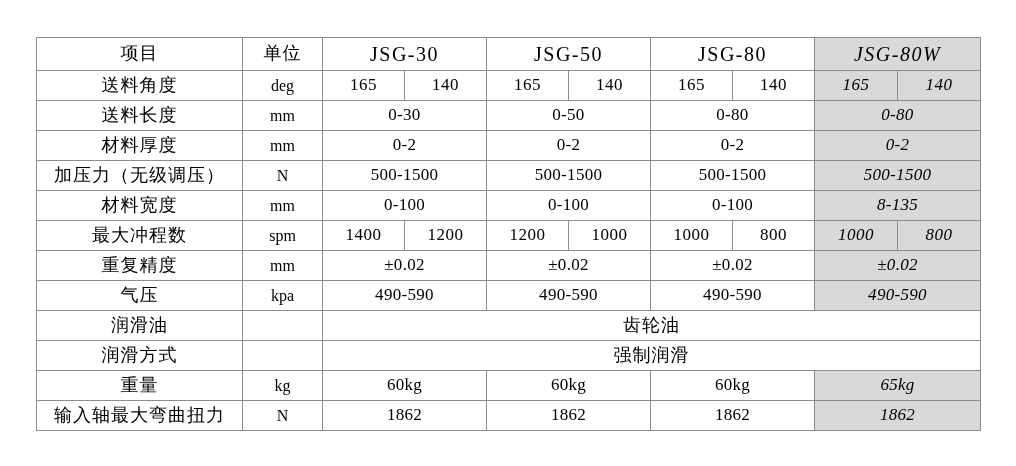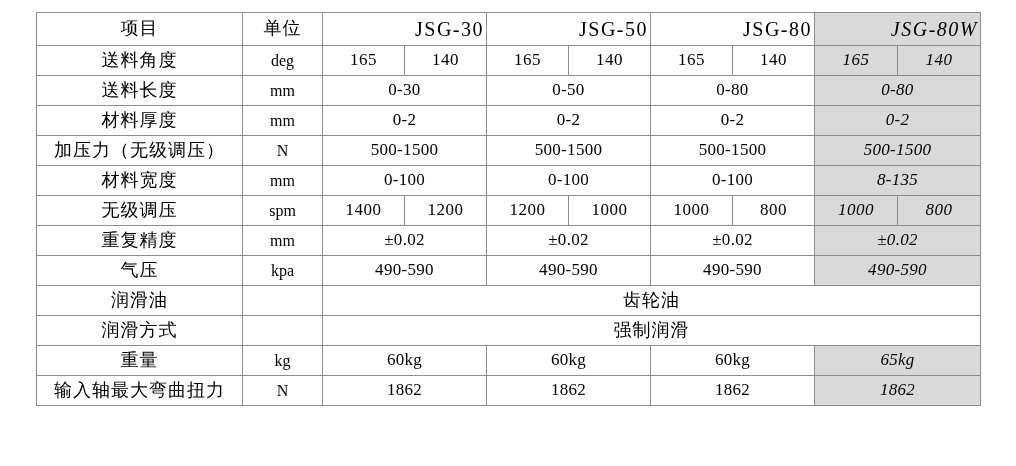--- a/index.html
+++ b/index.html
@@ -16,21 +16,21 @@
   .page {
     position: relative;
     width: 1016px;
     height: 466px;
     background: #ffffff;
     box-sizing: border-box;
   }
   .spec-table-wrap {
     position: absolute;
     left: 36px;
-    top: 12px;
+    top: 37px;
     width: 944px;
   }
   table.spec {
     border-collapse: collapse;
     table-layout: fixed;
     width: 944px;
     background: #ffffff;
   }
   table.spec col.c-item  { width: 206px; }
   table.spec col.c-unit  { width: 80px; }
@@ -87,21 +87,20 @@
     font-size: 18px;
     letter-spacing: 1px;
   }
   .num {
     font-size: 17px;
     letter-spacing: 0.3px;
   }
   .model-head {
     font-size: 20px;
     letter-spacing: 1.5px;
-    text-align: right;
   }
 </style>
 </head>
 <body>
 
 <div class="page">
   <div class="spec-table-wrap">
     <table class="spec">
       <colgroup>
         <col class="c-item">
@@ -247,21 +246,21 @@
           <td>
               <span class="cellpad num">0-100</span>
             </td>
           <td class="hl">
               <span class="cellpad num">8-135</span>
             </td>
         </tr>
 
         <tr>
           <td>
-              <span class="cellpad item-label">无级调压</span>
+              <span class="cellpad item-label">最大冲程数</span>
             </td>
           <td>
               <span class="cellpad unit">spm</span>
             </td>
           <td>
               <div class="split">
                 <span>1400</span>
                 <span>1200</span>
               </div>
             </td>

